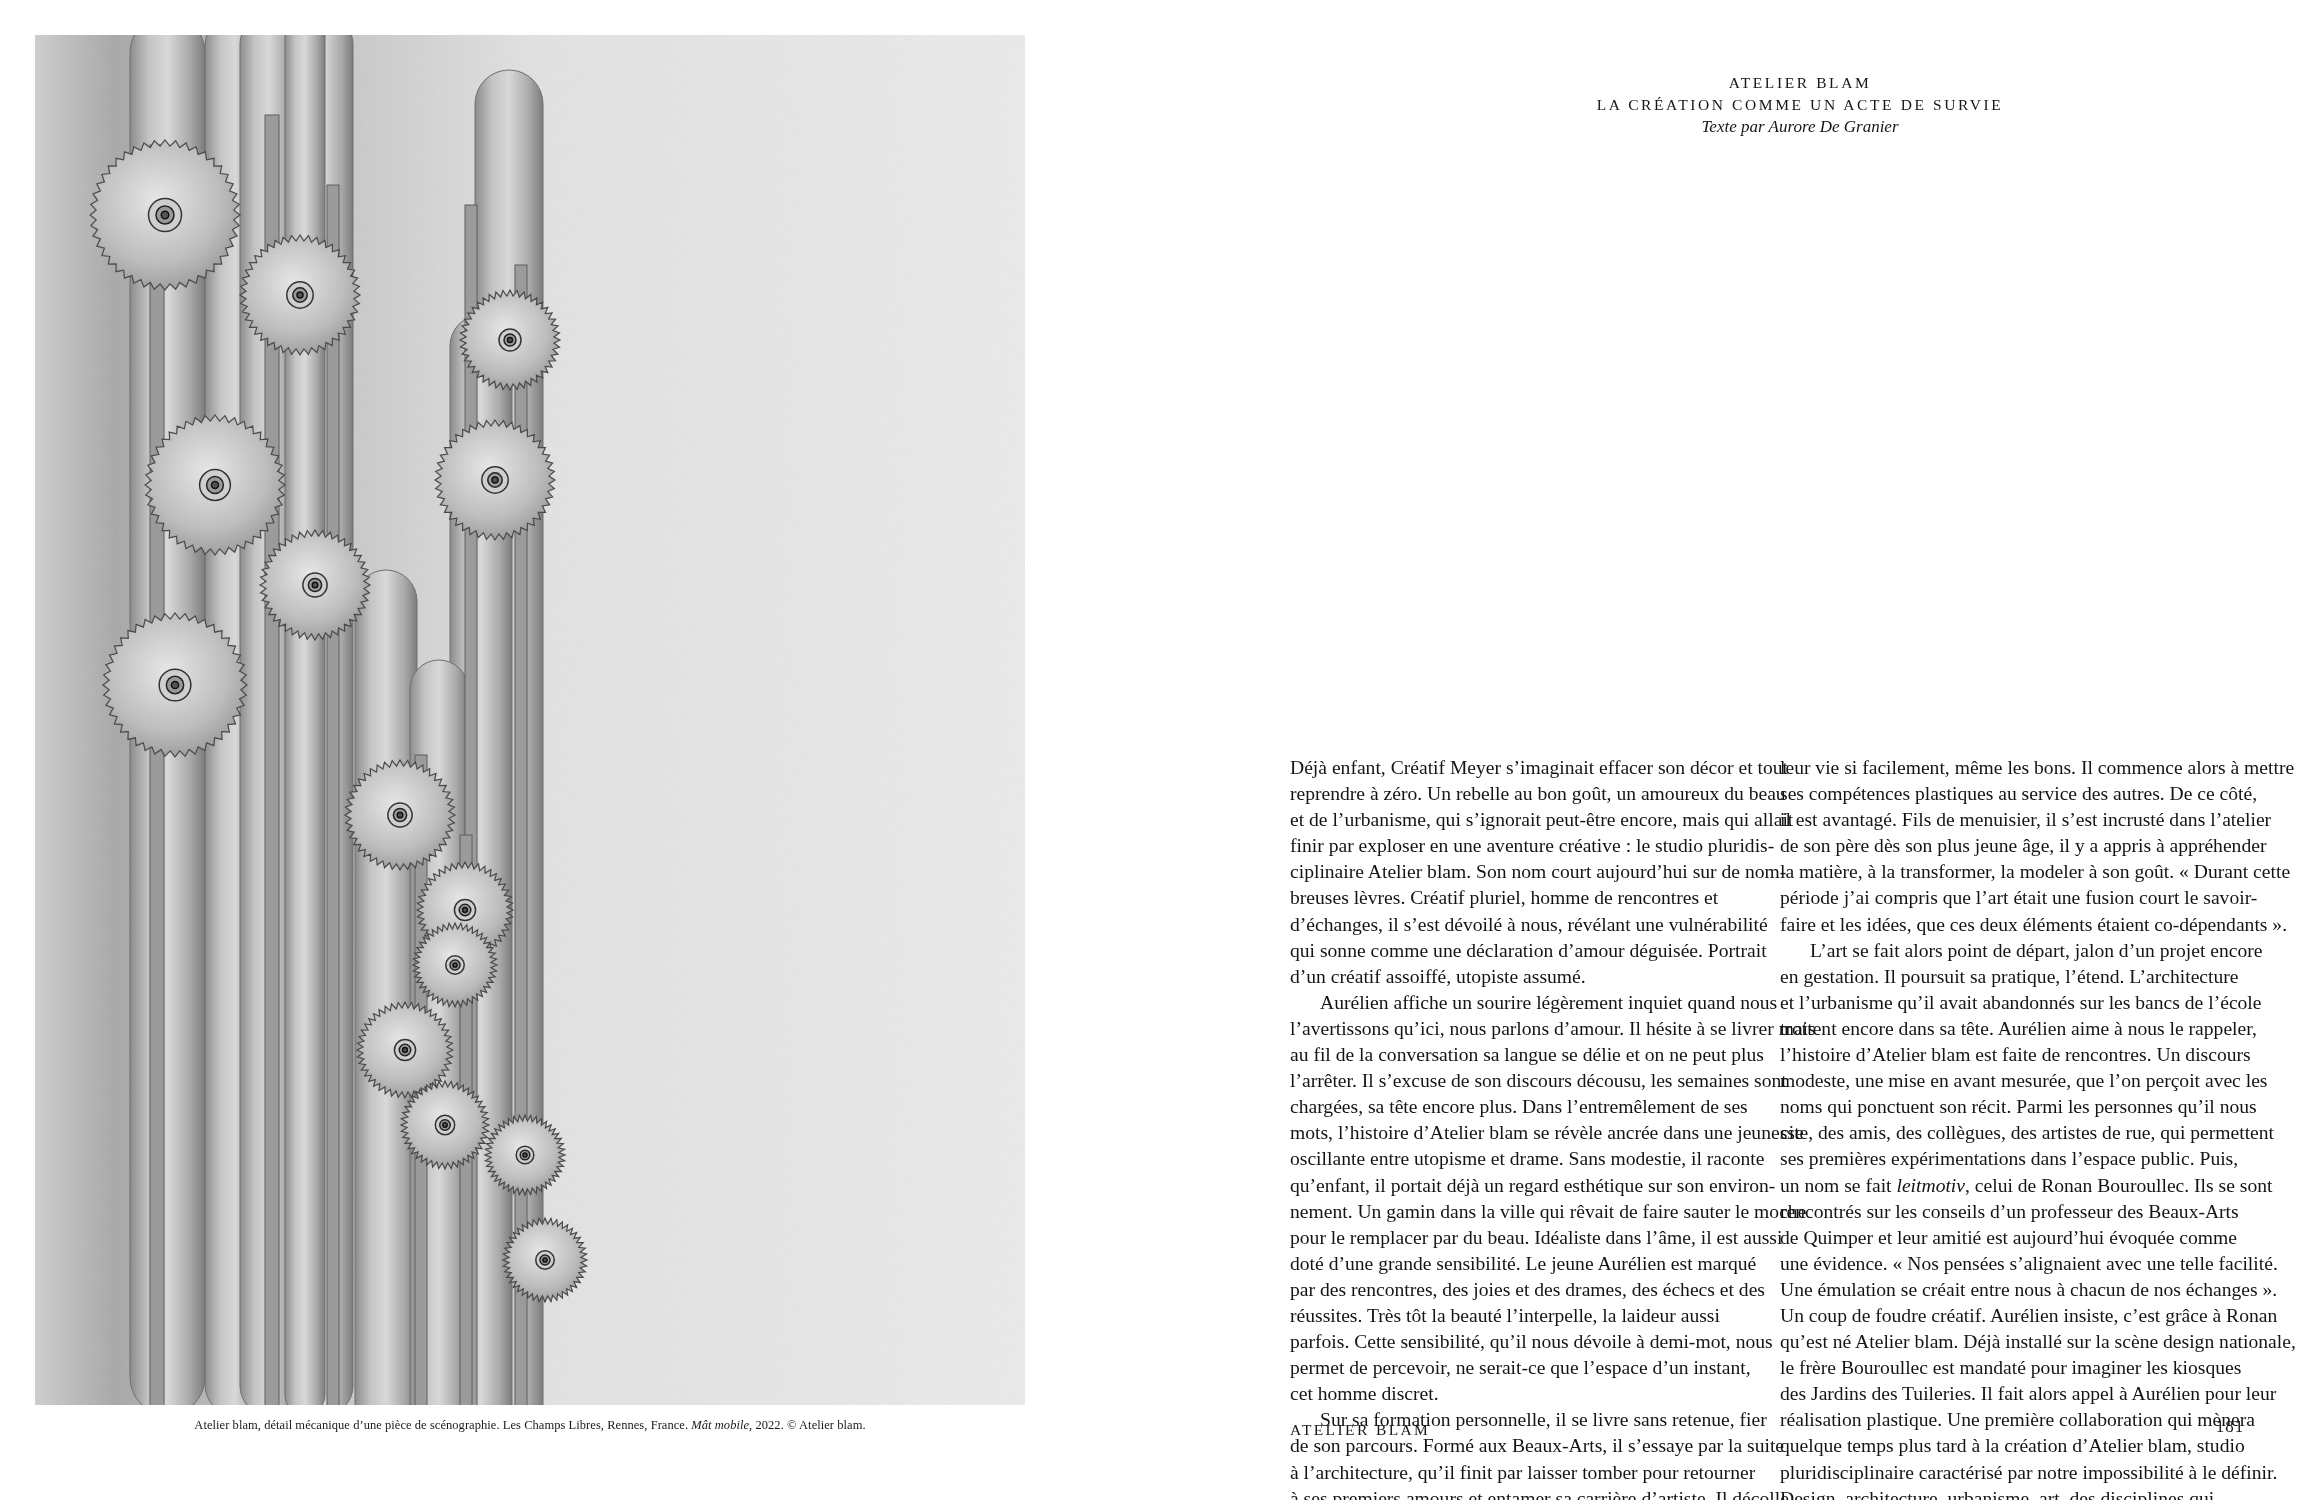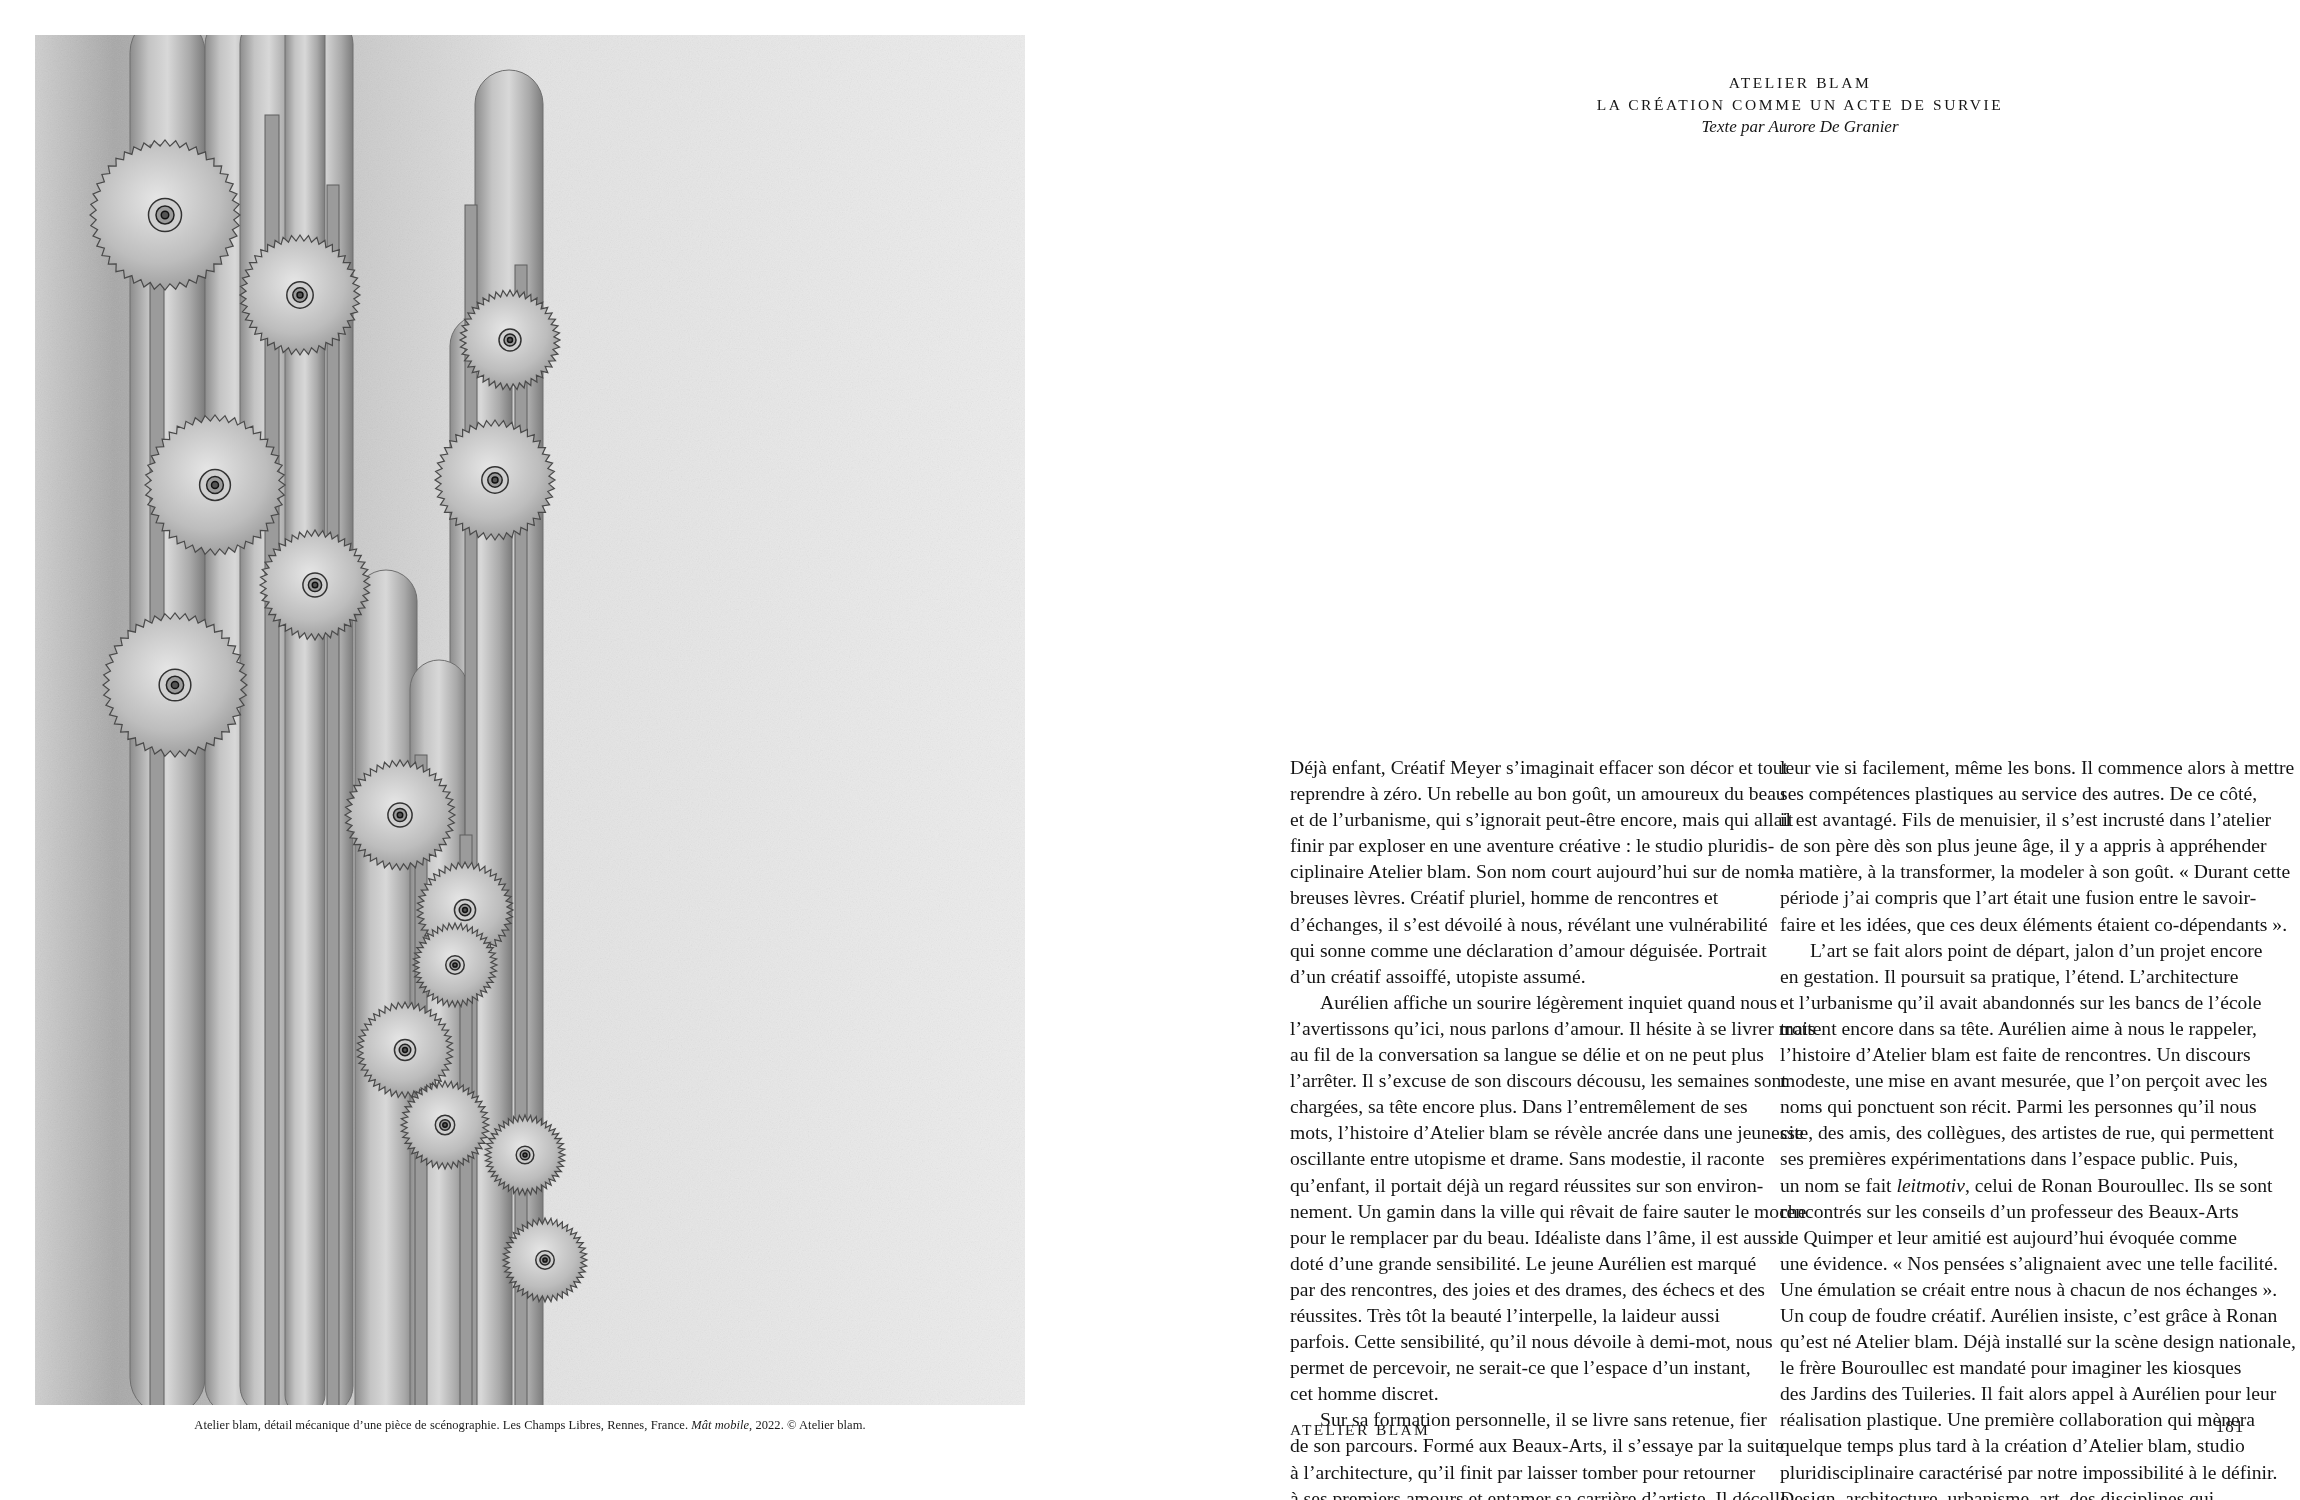--- a/index.html
+++ b/index.html
@@ -188,41 +188,41 @@
     <div class="line"><span>d’échanges, il s’est dévoilé à nous, révélant une vulnérabilité</span></div>
     <div class="line"><span>qui sonne comme une déclaration d’amour déguisée. Portrait</span></div>
     <div class="line"><span>d’un créatif assoiffé, utopiste assumé.</span></div>
     <div class="line indent"><span>Aurélien affiche un sourire légèrement inquiet quand nous</span></div>
     <div class="line"><span>l’avertissons qu’ici, nous parlons d’amour. Il hésite à se livrer mais</span></div>
     <div class="line"><span>au fil de la conversation sa langue se délie et on ne peut plus</span></div>
     <div class="line"><span>l’arrêter. Il s’excuse de son discours décousu, les semaines sont</span></div>
     <div class="line"><span>chargées, sa tête encore plus. Dans l’entremêlement de ses</span></div>
     <div class="line"><span>mots, l’histoire d’Atelier blam se révèle ancrée dans une jeunesse</span></div>
     <div class="line"><span>oscillante entre utopisme et drame. Sans modestie, il raconte</span></div>
-    <div class="line"><span>qu’enfant, il portait déjà un regard réussites sur son environ-</span></div>
+    <div class="line"><span>qu’enfant, il portait déjà un regard esthétique sur son environ-</span></div>
     <div class="line"><span>nement. Un gamin dans la ville qui rêvait de faire sauter le moche</span></div>
     <div class="line"><span>pour le remplacer par du beau. Idéaliste dans l’âme, il est aussi</span></div>
     <div class="line"><span>doté d’une grande sensibilité. Le jeune Aurélien est marqué</span></div>
     <div class="line"><span>par des rencontres, des joies et des drames, des échecs et des</span></div>
     <div class="line"><span>réussites. Très tôt la beauté l’interpelle, la laideur aussi</span></div>
     <div class="line"><span>parfois. Cette sensibilité, qu’il nous dévoile à demi-mot, nous</span></div>
     <div class="line"><span>permet de percevoir, ne serait-ce que l’espace d’un instant,</span></div>
     <div class="line"><span>cet homme discret.</span></div>
     <div class="line indent"><span>Sur sa formation personnelle, il se livre sans retenue, fier</span></div>
     <div class="line"><span>de son parcours. Formé aux Beaux-Arts, il s’essaye par la suite</span></div>
     <div class="line"><span>à l’architecture, qu’il finit par laisser tomber pour retourner</span></div>
     <div class="line"><span>à ses premiers amours et entamer sa carrière d’artiste. Il décolle,</span></div>
   </div>
 <div id="col-2" class="col">
     <div class="line"><span>leur vie si facilement, même les bons. Il commence alors à mettre</span></div>
     <div class="line"><span>ses compétences plastiques au service des autres. De ce côté,</span></div>
     <div class="line"><span>il est avantagé. Fils de menuisier, il s’est incrusté dans l’atelier</span></div>
     <div class="line"><span>de son père dès son plus jeune âge, il y a appris à appréhender</span></div>
     <div class="line"><span>la matière, à la transformer, la modeler à son goût. « Durant cette</span></div>
-    <div class="line"><span>période j’ai compris que l’art était une fusion entre le savoir-</span></div>
+    <div class="line"><span>période j’ai compris que l’art était une fusion court le savoir-</span></div>
     <div class="line"><span>faire et les idées, que ces deux éléments étaient co-dépendants ».</span></div>
     <div class="line indent"><span>L’art se fait alors point de départ, jalon d’un projet encore</span></div>
     <div class="line"><span>en gestation. Il poursuit sa pratique, l’étend. L’architecture</span></div>
     <div class="line"><span>et l’urbanisme qu’il avait abandonnés sur les bancs de l’école</span></div>
     <div class="line"><span>trottent encore dans sa tête. Aurélien aime à nous le rappeler,</span></div>
     <div class="line"><span>l’histoire d’Atelier blam est faite de rencontres. Un discours</span></div>
     <div class="line"><span>modeste, une mise en avant mesurée, que l’on perçoit avec les</span></div>
     <div class="line"><span>noms qui ponctuent son récit. Parmi les personnes qu’il nous</span></div>
     <div class="line"><span>cite, des amis, des collègues, des artistes de rue, qui permettent</span></div>
     <div class="line"><span>ses premières expérimentations dans l’espace public. Puis,</span></div>

